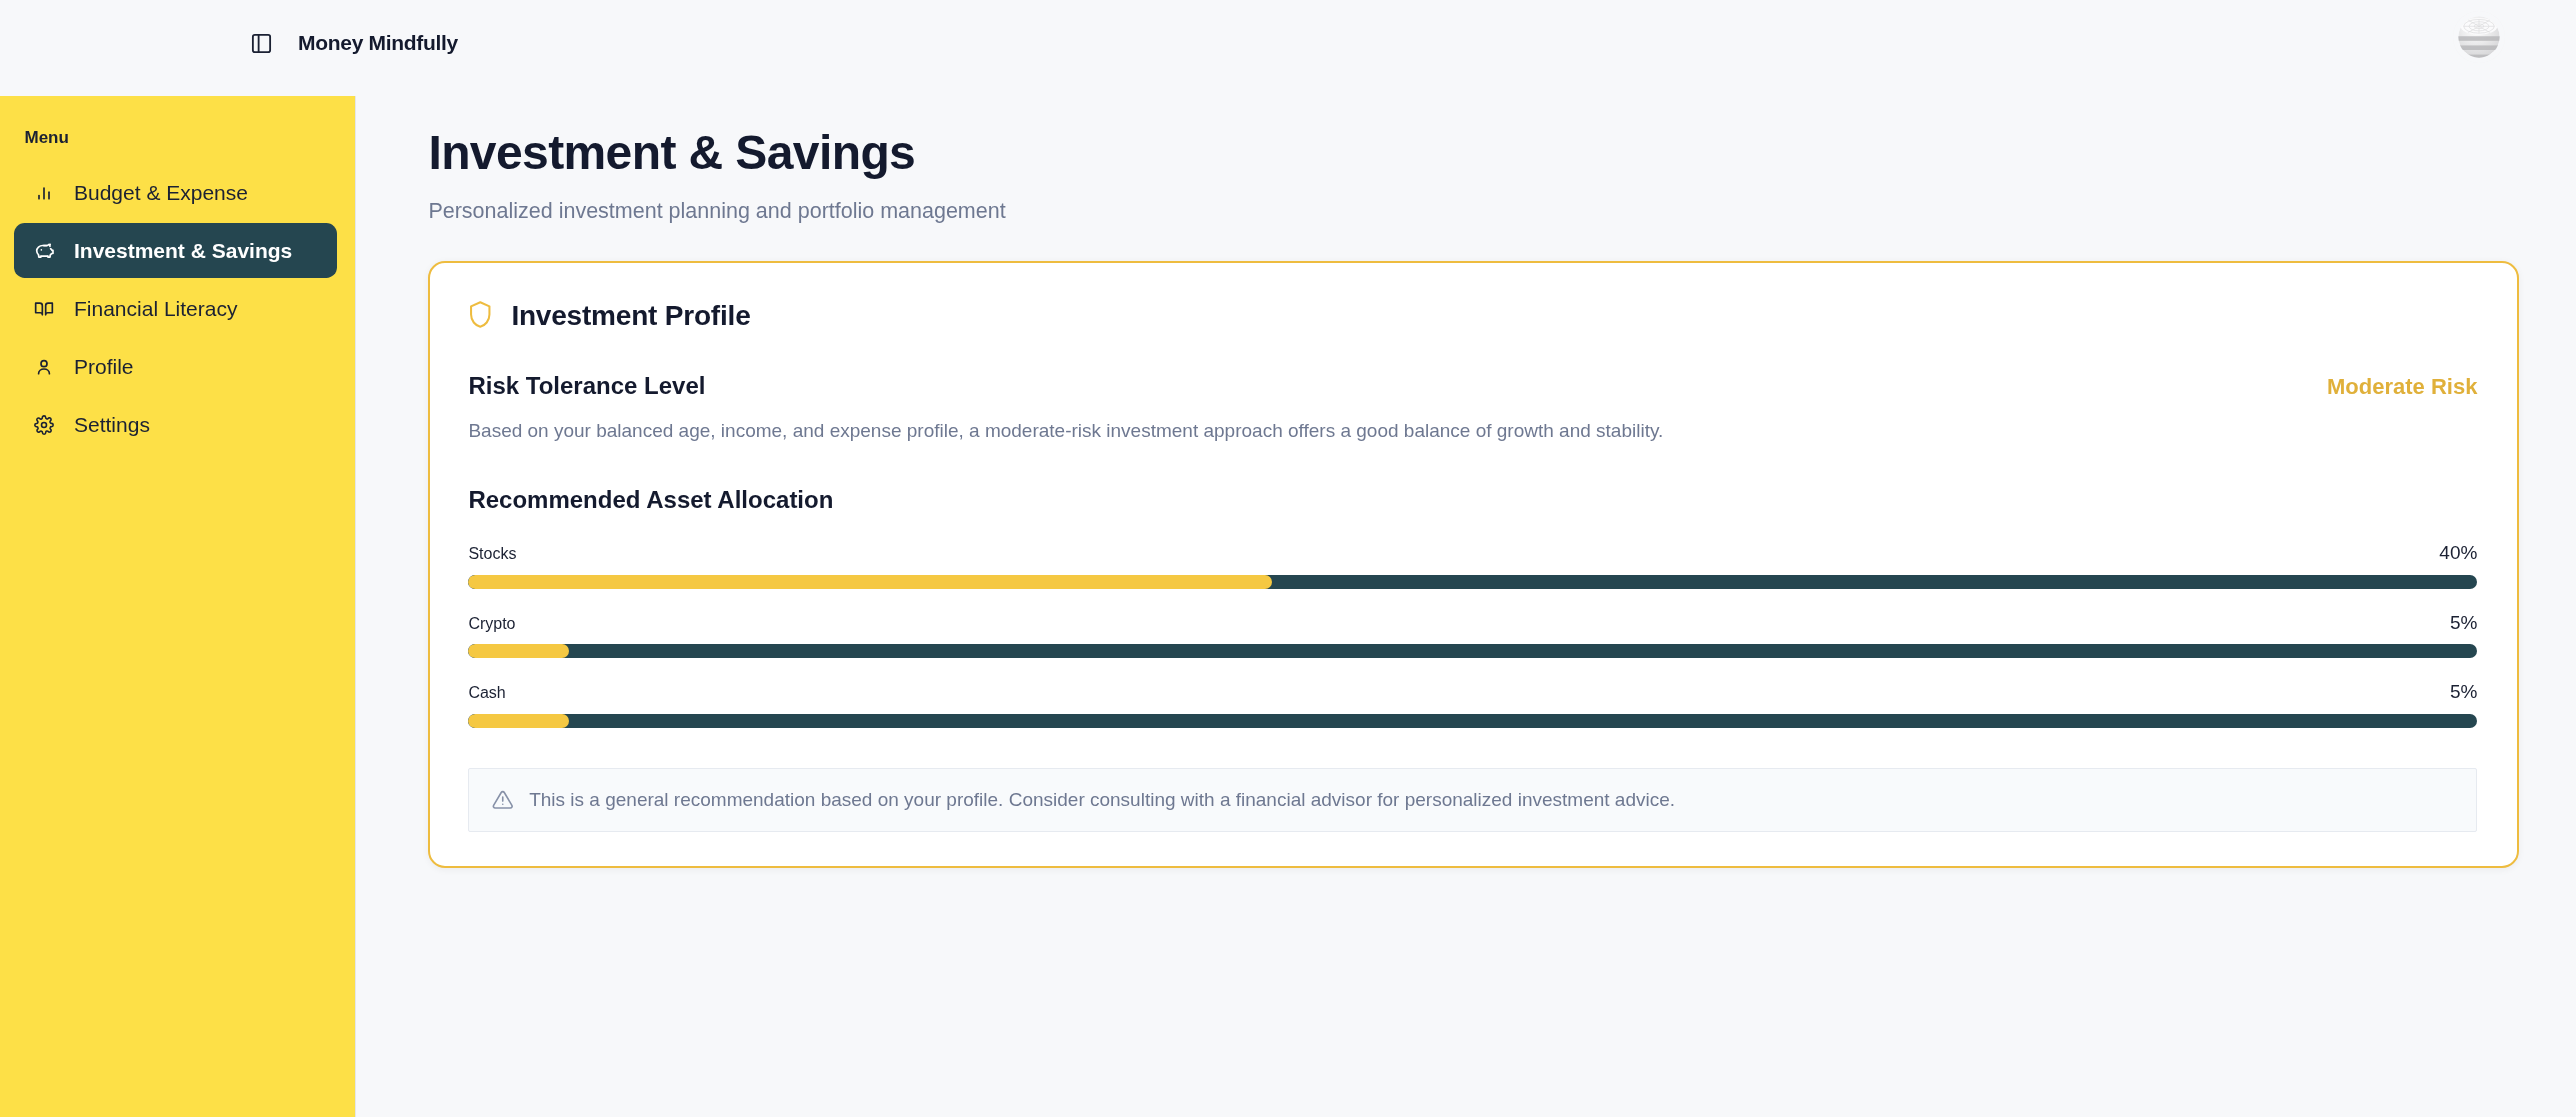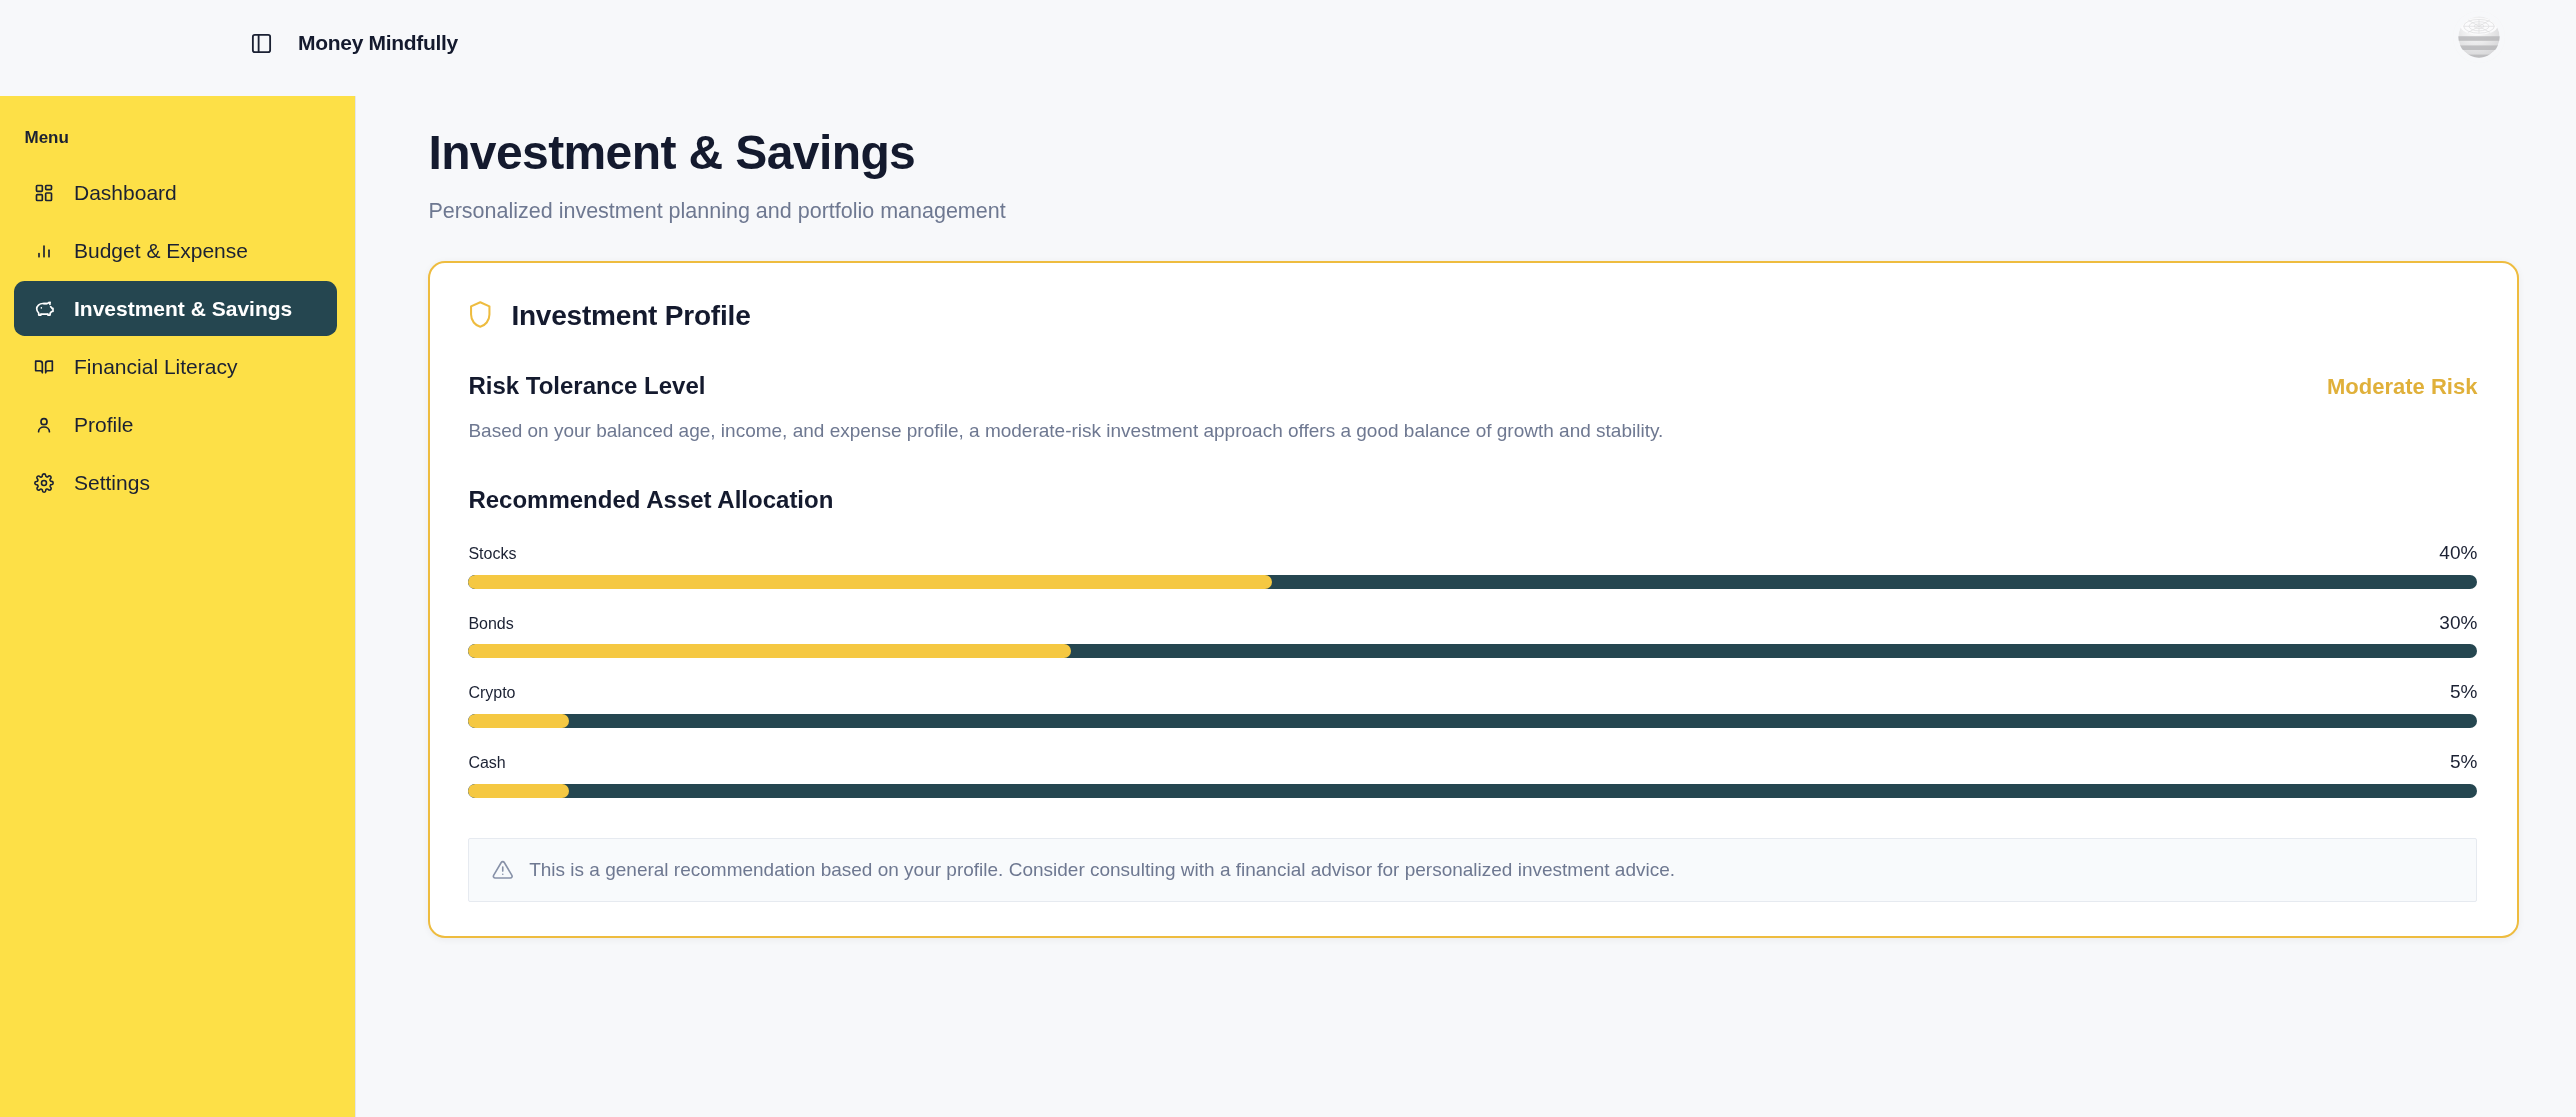--- a/index.html
+++ b/index.html
@@ -252,31 +252,20 @@
         <rect x="2" y="45" width="64" height="6" fill="#b9b9bb" opacity="0.85"></rect>
         <rect x="2" y="57" width="64" height="6" fill="#b9b9bb" opacity="0.85"></rect>
       </g>
     </svg>
   </div>
 </div>
 
 <div class="sidebar">
   <div class="menu-label">Menu</div>
 
-  <div class="nav-item">
-    <span class="nav-icon">
-      <svg width="20" height="20" viewBox="0 0 24 24" fill="none" stroke="currentColor" stroke-width="2" stroke-linecap="round" stroke-linejoin="round">
-        <rect x="3" y="3" width="7" height="7" rx="1"></rect>
-          <rect x="14" y="3" width="7" height="5" rx="1"></rect>
-        <rect x="14" y="12" width="7" height="9" rx="1"></rect>
-          <rect x="3" y="14" width="7" height="7" rx="1"></rect>
-      </svg>
-    </span>
-    <span class="nav-text">Dashboard</span>
-  </div>
 
   <div class="nav-item">
     <span class="nav-icon">
       <svg width="20" height="20" viewBox="0 0 24 24" fill="none" stroke="currentColor" stroke-width="2" stroke-linecap="round">
         <line x1="6" y1="15" x2="6" y2="19"></line>
           <line x1="12" y1="6" x2="12" y2="19"></line>
           <line x1="18" y1="11" x2="18" y2="19"></line>
       </svg>
     </span>
     <span class="nav-text">Budget &amp; Expense</span>
@@ -349,29 +338,20 @@
     <div class="alloc-row">
       <div class="alloc-label-line">
         <span class="alloc-name">Stocks</span>
         <span class="alloc-pct">40%</span>
       </div>
       <div class="bar-track">
         <div class="bar-fill" style="width: 40%;"></div>
       </div>
     </div>
 
-    <div class="alloc-row">
-      <div class="alloc-label-line">
-        <span class="alloc-name">Bonds</span>
-        <span class="alloc-pct">30%</span>
-      </div>
-      <div class="bar-track">
-        <div class="bar-fill" style="width: 30%;"></div>
-      </div>
-    </div>
 
 
     <div class="alloc-row">
       <div class="alloc-label-line">
         <span class="alloc-name">Crypto</span>
         <span class="alloc-pct">5%</span>
       </div>
       <div class="bar-track">
         <div class="bar-fill" style="width: 5%;"></div>
       </div>

